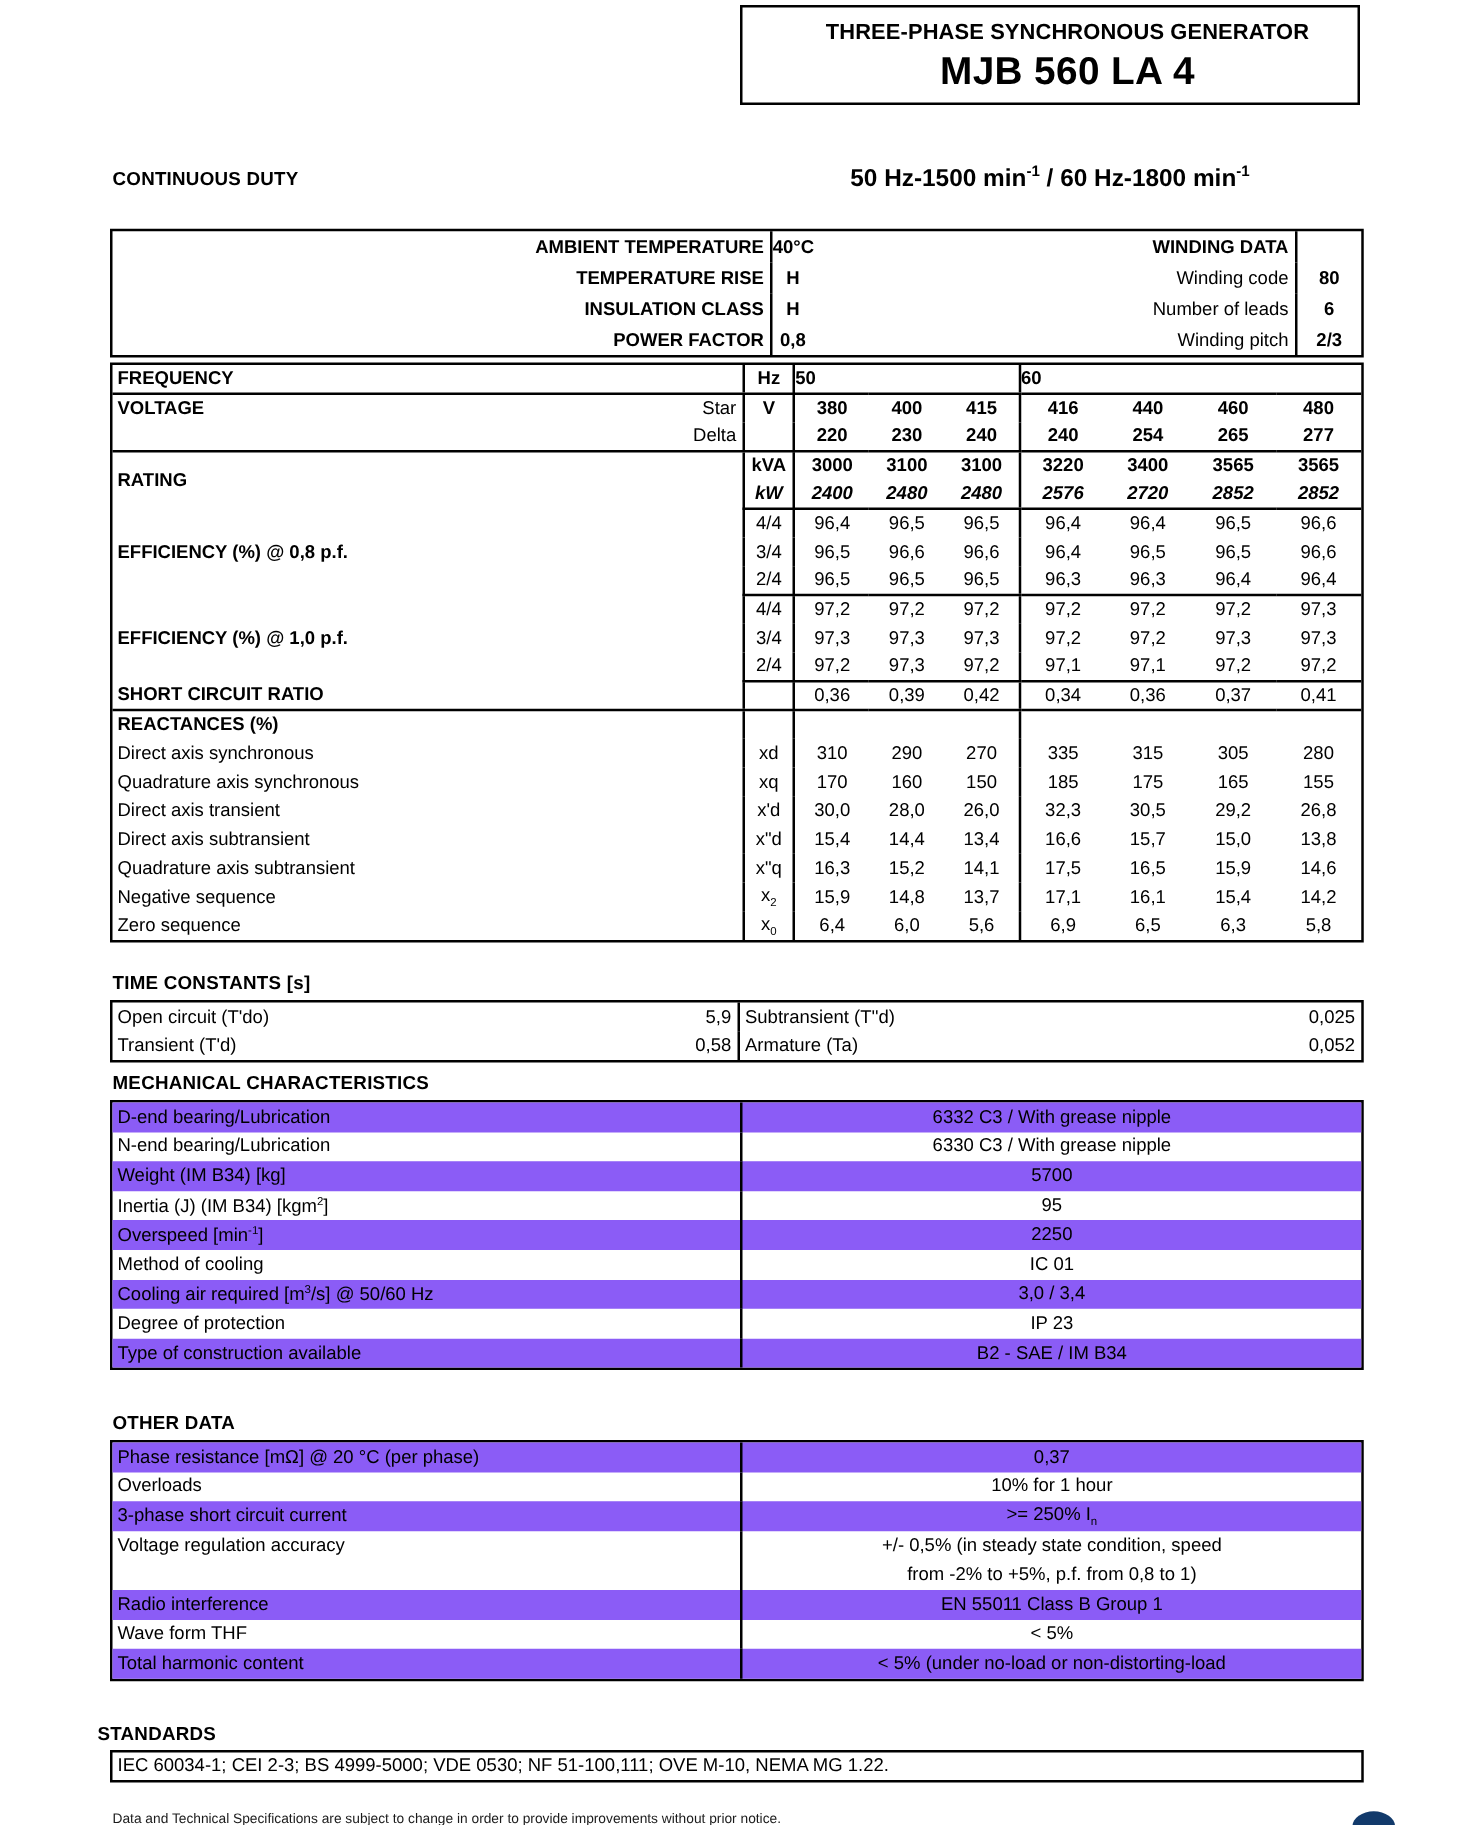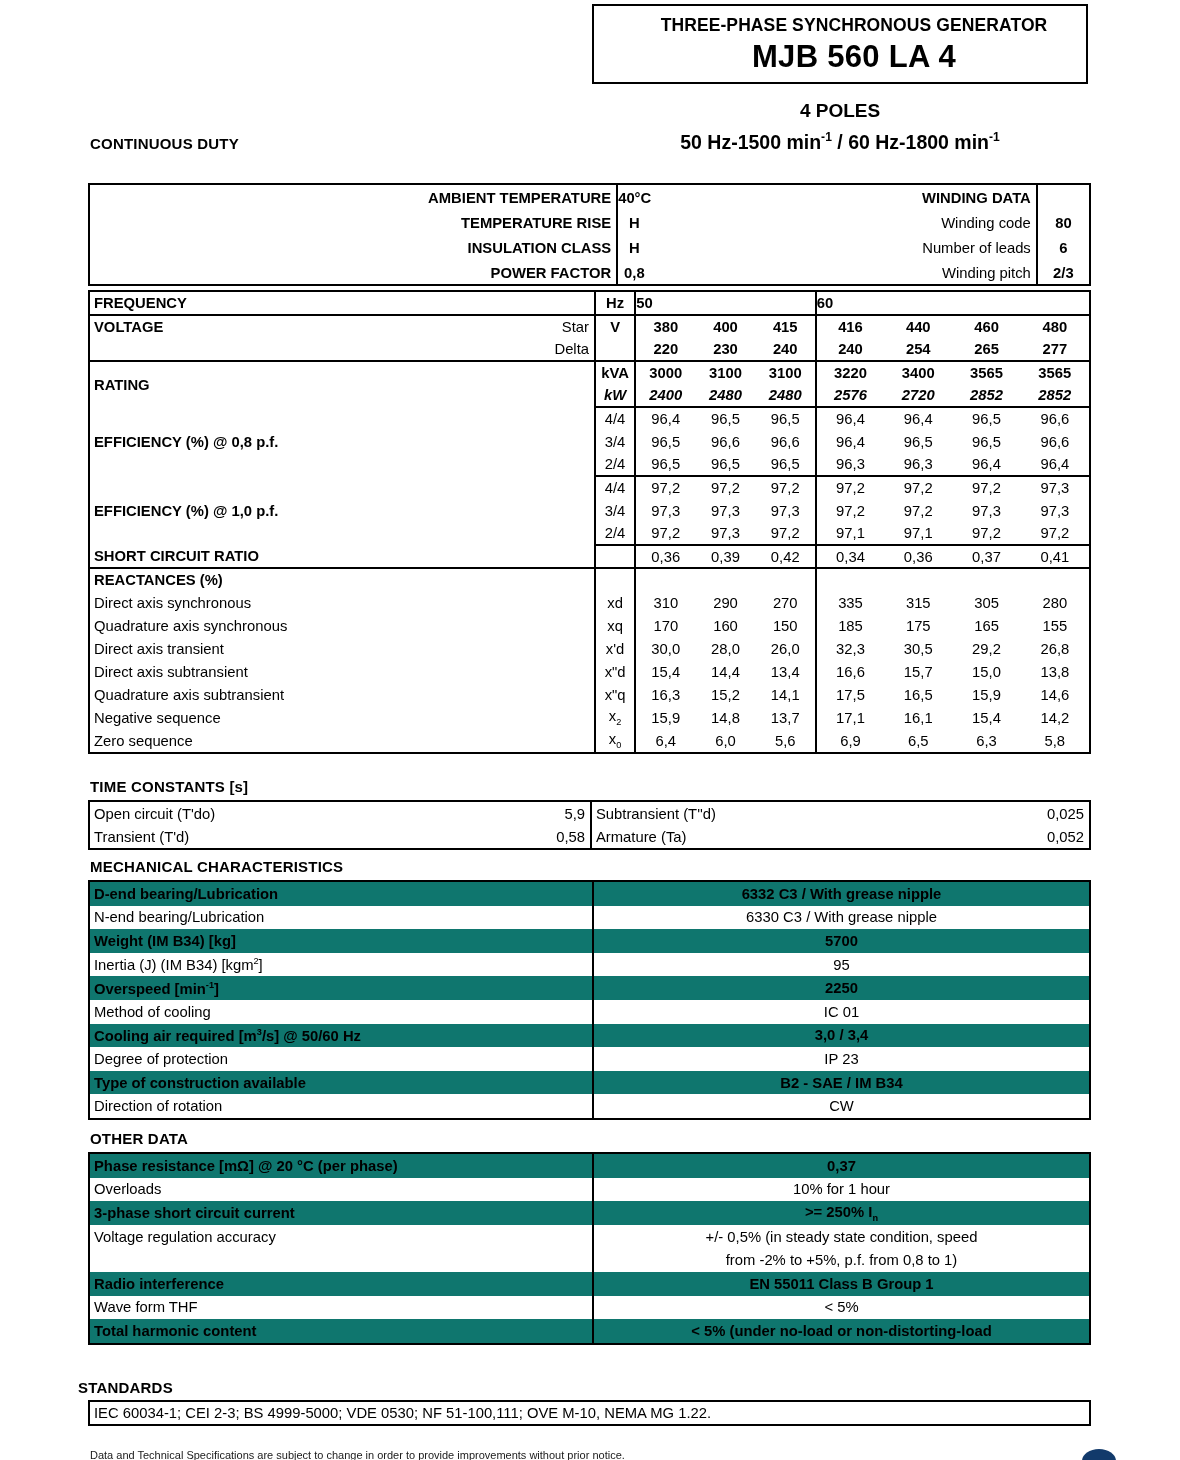--- a/index.html
+++ b/index.html
@@ -100,21 +100,21 @@
   .tc-block td { font-size: 14.8px; height: 23px; }
   .tc-name { padding-left: 4px; }
   .tc-div  { border-left: 2px solid #000; }
 
   
   .spec-block { position: absolute; left: 88px; width: 1003px; border: 2px solid #000; }
   .spec-block table { width: 100%; table-layout: fixed; }
   .spec-block td { font-size: 14.8px; height: 23.6px; vertical-align: middle; }
   .spec-name { padding-left: 4px; }
   .spec-val  { text-align: center; border-left: 2px solid #000; }
-  .shade { background: #0f766e; font-weight: bold; }
+  .shade { background: #8b5cf6; }
 
   
   .std-block {
     position: absolute; left: 88px; width: 1003px; height: 26px;
     border: 2px solid #000; font-size: 14.8px; line-height: 23px; padding-left: 4px;
   }
 
   
   .footer {
     position: absolute; left: 90px; top: 1449px; width: 1000px;
@@ -129,21 +129,20 @@
 </head>
 <body>
 
 <div class="page">
 
   <div class="title-box">
     <div class="title-sub">THREE-PHASE SYNCHRONOUS GENERATOR</div>
     <div class="title-main">MJB 560 LA 4</div>
   </div>
 
-  <div class="poles">4 POLES</div>
 
   <div class="speeds">
     <span>50 Hz-1500 min</span><sup class="sm">-1</sup><span> / </span><span>60 Hz-1800 min</span><sup class="sm">-1</sup>
   </div>
 
   <div class="cont-duty">CONTINUOUS DUTY</div>
 
   <div class="info-block">
     <table>
       <colgroup>
@@ -466,24 +465,20 @@
             <td class="spec-val shade">3,0  /  3,4</td>
           </tr>
           <tr>
             <td class="spec-name">Degree of protection</td>
             <td class="spec-val">IP 23</td>
           </tr>
           <tr>
             <td class="spec-name shade">Type of construction available</td>
             <td class="spec-val shade">B2 - SAE / IM B34</td>
           </tr>
-          <tr>
-            <td class="spec-name">Direction of rotation</td>
-            <td class="spec-val">CW</td>
-          </tr>
         </tbody>
     </table>
   </div>
 
   <div class="caption" style="left:90px; top:1130px;">OTHER DATA</div>
   <div class="spec-block" id="other-block" style="top:1152px;">
     <table>
       <colgroup>
           <col style="width:503px">
           <col style="width:496px">

